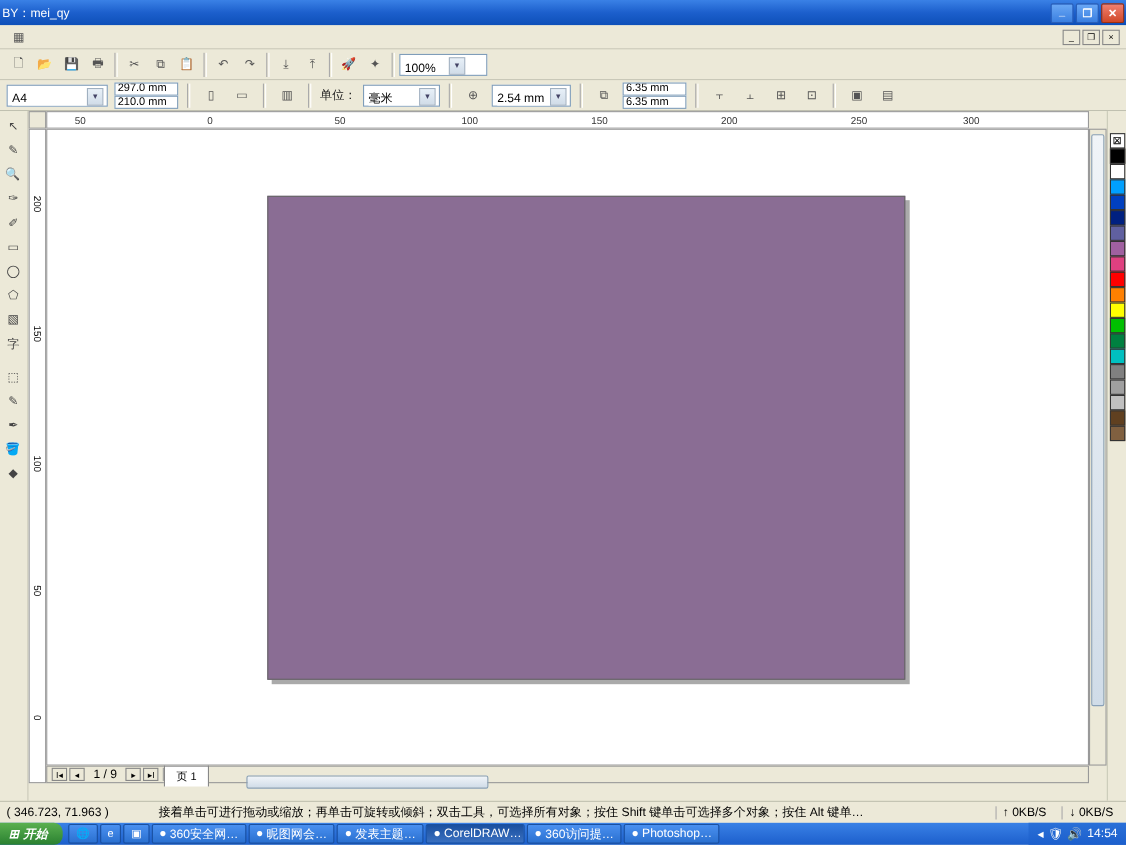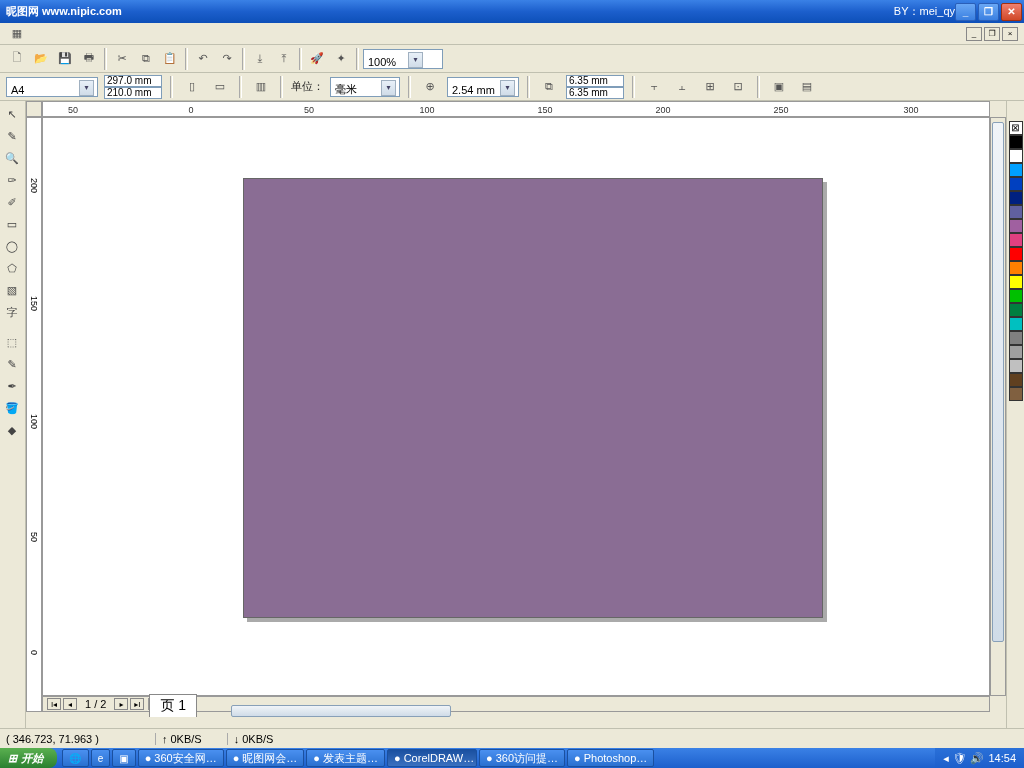--- a/index.html
+++ b/index.html
@@ -29,43 +29,42 @@
 .toolbox .tool{width:24px;height:22px;display:flex;align-items:center;justify-content:center;color:#444}
 .canvaswrap{flex:1;position:relative;background:#ece9d8}
 .hruler{position:absolute;top:0;left:16px;right:16px;height:16px;background:#fff;border:1px solid #999;font-size:8px;overflow:hidden}
 .vruler{position:absolute;top:16px;left:0;bottom:16px;width:16px;background:#fff;border:1px solid #999;font-size:8px;overflow:hidden}
 .rcorner{position:absolute;top:0;left:0;width:16px;height:16px;background:#ece9d8;border:1px solid #999}
 .canvas{position:absolute;top:16px;left:16px;right:16px;bottom:32px;background:#fff;border:1px solid #999;overflow:hidden}
 .page-shape{position:absolute;top:60px;left:200px;width:580px;height:440px;background:#8a6d94;border:1px solid #666;box-shadow:4px 4px 0 #aaa}
 .hscroll{position:absolute;bottom:16px;left:16px;right:16px;height:16px;background:#ece9d8;display:flex;align-items:center;border:1px solid #999}
 .pageind{display:flex;align-items:center;gap:2px;padding:0 4px;border-right:1px solid #999}
 .pageind .pbtn{width:14px;height:12px;border:1px solid #888;background:#ece9d8;font-size:8px;display:flex;align-items:center;justify-content:center}
-.pagetab{padding:2px 10px;background:#fff;border:1px solid #888;border-bottom:0;margin-top:2px;font-size:14px}
+.pagetab{padding:2px 10px;background:#fff;border:1px solid #888;border-bottom:0;margin-top:2px;font-size:10px}
 .scrolltrack{flex:1;background:#e8e4d8;position:relative;margin:0 14px}
 .scrollthumb{position:absolute;top:1px;left:20px;width:220px;height:12px;background:linear-gradient(#f0f4f8,#d0dce8);border:1px solid #88a0b8;border-radius:2px}
 .vscroll{position:absolute;top:16px;right:0;bottom:32px;width:16px;background:#ece9d8;border:1px solid #999}
 .vscroll .scrollthumb{left:1px;top:4px;width:12px;height:520px}
 .palette{width:18px;background:#ece9d8;border-left:1px solid #c0c0b0;display:flex;flex-direction:column;align-items:center;padding-top:20px;gap:0}
 .palette .sw{width:14px;height:14px;border:1px solid #333}
-.statusbar{position:absolute;bottom:20px;left:0;right:0;height:20px;background:#ece9d8;border-top:1px solid #c0c0b0;display:flex;align-items:center;padding:0 6px;font-size:11px;gap:19px}
+.statusbar{position:absolute;bottom:20px;left:0;right:0;height:20px;background:#ece9d8;border-top:1px solid #c0c0b0;display:flex;align-items:center;padding:0 6px;font-size:11px;gap:8px}
 .statusbar .coords{width:130px}
 .statusbar .hint{flex:1;overflow:hidden;white-space:nowrap}
 .statusbar .net{display:flex;align-items:center;gap:3px;padding:0 6px;border-left:1px solid #aaa}
 .taskbar{position:absolute;bottom:0;left:0;right:0;height:20px;background:linear-gradient(#3a81e6,#1c5fcc);display:flex;align-items:center;color:#fff;font-size:11px}
 .startbtn{height:20px;padding:0 14px 0 8px;background:linear-gradient(#5ab050,#2a8030);display:flex;align-items:center;gap:4px;font-weight:bold;font-style:italic;border-radius:0 8px 8px 0}
 .taskitem{height:18px;margin:0 1px;padding:0 6px;background:linear-gradient(#4a90f0,#2a70d0);border:1px solid #1a50a0;display:flex;align-items:center;gap:3px;font-size:10px;max-width:90px;overflow:hidden;white-space:nowrap;border-radius:2px}
 .taskitem.active{background:linear-gradient(#1a50a0,#3a70c0)}
 .tray{margin-left:auto;height:20px;padding:0 8px;background:linear-gradient(#2a70d8,#1c5fcc);display:flex;align-items:center;gap:4px}
 .ticklbl{position:absolute;top:3px;font-size:9px;color:#333;transform:translateX(-50%)}
 </style>
 </head>
 <body>
 
 <div class="titlebar">
-  <div class="tleft">昵图网 www.nipic.com</div>
   <div class="tcenter">BY：mei_qy</div>
   <div class="twinbtns">
     <div class="winbtn">_</div>
     <div class="winbtn">❐</div>
     <div class="winbtn close">✕</div>
   </div>
 </div>
 
 <div class="menubar">
   <span class="tbtn">▦</span>
@@ -166,40 +165,40 @@
   <div class="canvaswrap">
     <div class="rcorner"></div>
     <div class="hruler" id="hruler">
         <span class="ticklbl" style="left: 30px;">50</span>
         <span class="ticklbl" style="left: 148px;">0</span>
         <span class="ticklbl" style="left: 266px;">50</span>
         <span class="ticklbl" style="left: 384px;">100</span>
         <span class="ticklbl" style="left: 502px;">150</span>
         <span class="ticklbl" style="left: 620px;">200</span>
         <span class="ticklbl" style="left: 738px;">250</span>
-        <span class="ticklbl" style="left: 868px;">300</span>
+        <span class="ticklbl" style="left: 840px;">300</span>
       </div>
     <div class="vruler" id="vruler">
         <span style="position: absolute; top: 60px; left: 2px; writing-mode: vertical-rl; font-size: 9px;">200</span>
         <span style="position: absolute; top: 178px; left: 2px; writing-mode: vertical-rl; font-size: 9px;">150</span>
         <span style="position: absolute; top: 296px; left: 2px; writing-mode: vertical-rl; font-size: 9px;">100</span>
         <span style="position: absolute; top: 414px; left: 2px; writing-mode: vertical-rl; font-size: 9px;">50</span>
         <span style="position: absolute; top: 532px; left: 2px; writing-mode: vertical-rl; font-size: 9px;">0</span>
       </div>
     <div class="canvas">
       <div class="page-shape"></div>
     </div>
     <div class="vscroll">
       <div class="scrollthumb"></div>
     </div>
     <div class="hscroll">
       <div class="pageind">
         <div class="pbtn">I◂</div>
         <div class="pbtn">◂</div>
-        <span style="padding:0 6px">1 / 2</span>
+        <span style="padding:0 6px">1 / 9</span>
         <div class="pbtn">▸</div>
         <div class="pbtn">▸I</div>
       </div>
       <div class="pagetab">页 1</div>
       <div class="scrolltrack">
         <div class="scrollthumb"></div>
       </div>
     </div>
   </div>
 
@@ -222,20 +221,21 @@
       <div class="sw" style="background: rgb(128, 128, 128);"></div>
       <div class="sw" style="background: rgb(160, 160, 160);"></div>
       <div class="sw" style="background: rgb(192, 192, 192);"></div>
       <div class="sw" style="background: rgb(96, 64, 32);"></div>
       <div class="sw" style="background: rgb(128, 96, 64);"></div>
     </div>
 </div>
 
 <div class="statusbar">
   <span class="coords">( 346.723, 71.963 )</span>
+  <span class="hint">接着单击可进行拖动或缩放；再单击可旋转或倾斜；双击工具，可选择所有对象；按住 Shift 键单击可选择多个对象；按住 Alt 键单…</span>
   <span class="net">↑ <span>0KB/S</span></span>
   <span class="net">↓ <span>0KB/S</span></span>
 </div>
 
 <div class="taskbar">
   <div class="startbtn">
     <span>⊞</span>
     <span>开始</span>
   </div>
   <div style="width:4px"></div>

